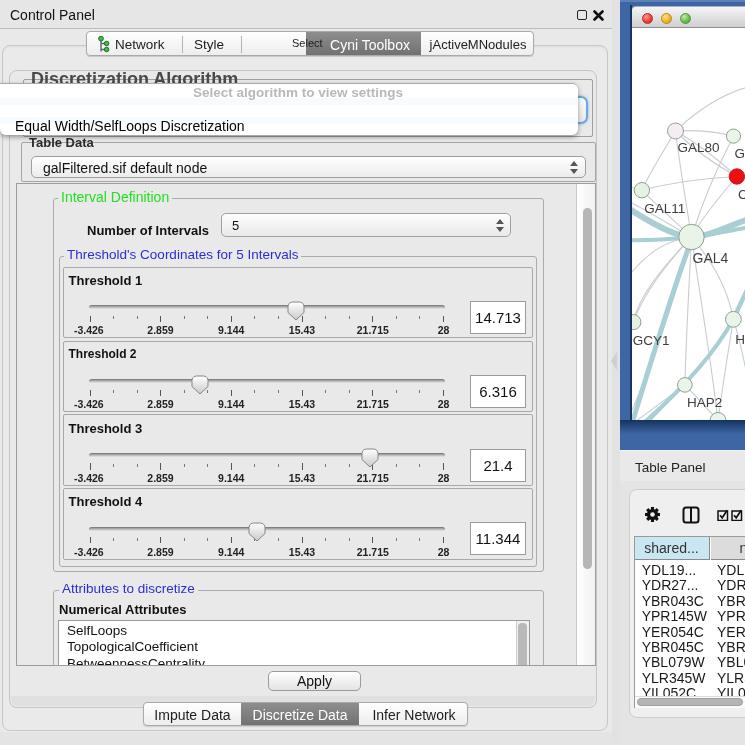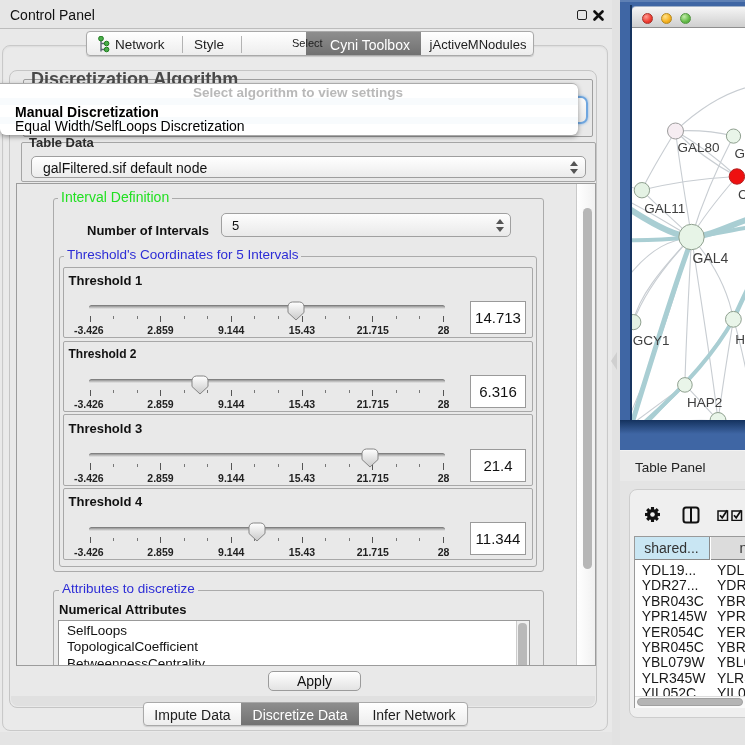--- a/index.html
+++ b/index.html
@@ -241,21 +241,20 @@
   <div class="abs" style="left:97px;top:0;width:118px;height:24px;background:linear-gradient(#8e8e8e,#6f6f6f);"></div>
   <div class="abs" style="left:0;top:3.5px;width:97px;text-align:center;font-size:14px;color:#1d1d1d;">Impute Data</div>
   <div class="abs" style="left:97px;top:3.5px;width:118px;text-align:center;font-size:14px;color:#fff;">Discretize Data</div>
   <div class="abs" style="left:215px;top:3.5px;width:110px;text-align:center;font-size:14px;color:#1d1d1d;">Infer Network</div>
 </div>
 
 <div class="abs" style="left:0;top:83px;width:578px;height:52px;background:#fff;border-top:1px solid #ababab;border-radius:0 6px 6px 6px;box-shadow:0 2px 5px rgba(0,0,0,0.38);overflow:hidden;">
   <div class="abs" style="left:0;top:14px;width:578px;height:7px;background:#f8fbfd;"></div>
   <div class="abs" style="left:0;top:33px;width:578px;height:7px;background:#f8fbfd;"></div>
   <div class="abs" style="left:193px;top:0.5px;font-size:13.5px;font-weight:bold;color:#b9b9b9;">Select algorithm to view settings</div>
-  <div class="abs" style="left:15px;top:19.5px;font-size:14px;font-weight:bold;color:#000;">Manual Discretization</div>
   <div class="abs" style="left:15px;top:33.5px;font-size:14px;color:#000;">Equal Width/SelfLoops Discretization</div>
 </div>
 
 <svg class="abs" style="left:610px;top:350px;" width="8" height="22" viewBox="0 0 8 22">
     <path d="M7,2 L7,20 L1,11 Z" fill="#cfcfcf"></path>
   </svg>
 
 <div class="abs" style="left:620px;top:0;width:125px;height:450px;background:#3f66a4;">
   <div class="abs" style="left:0;top:0;width:125px;height:2px;background:#5e80b4;"></div>
   <div class="abs" style="left:9.5px;top:5px;width:2.5px;height:415px;background:#17345f;"></div>

